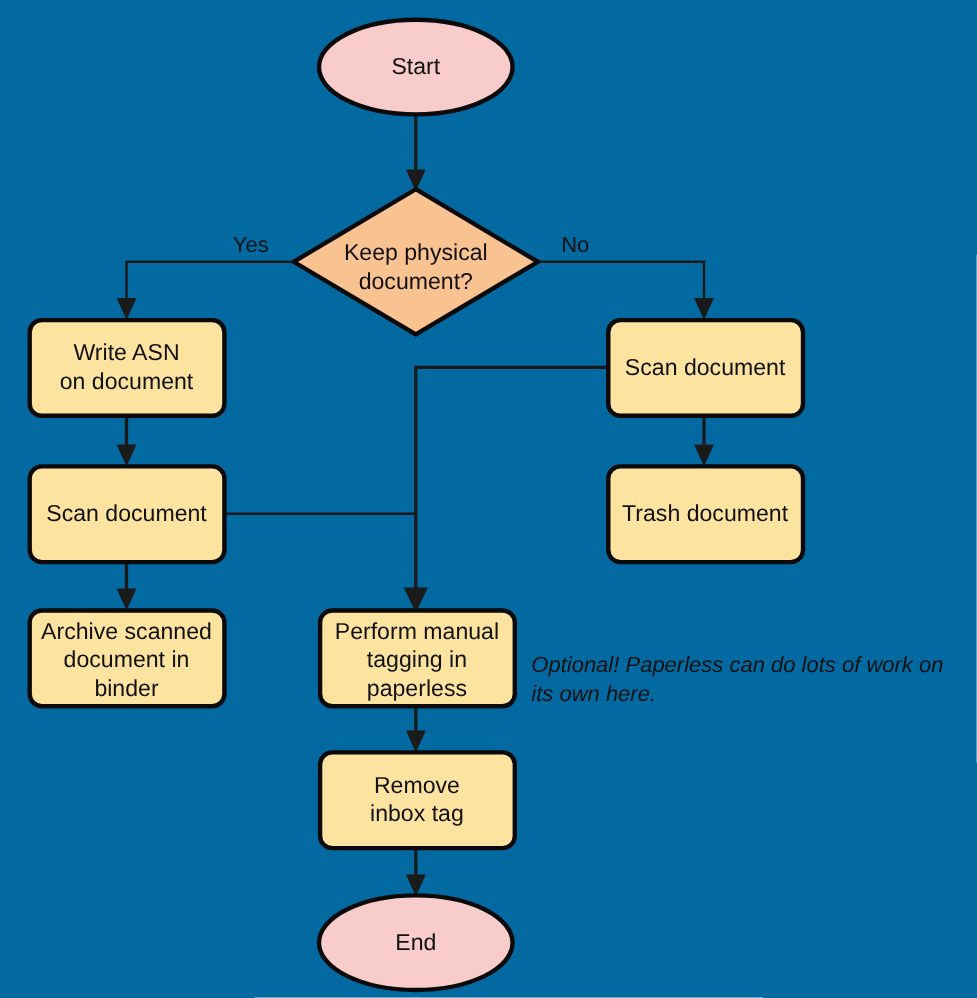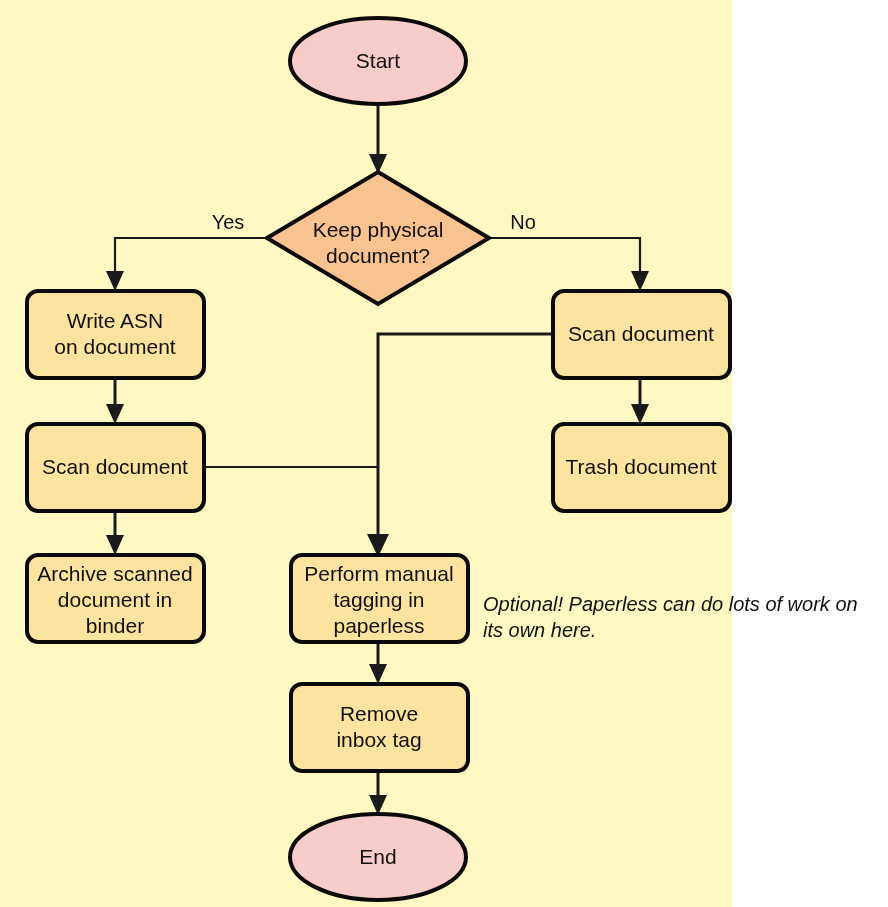--- a/index.html
+++ b/index.html
@@ -8,23 +8,23 @@
     background: #ffffff;
   }
   body {
     width: 888px;
     height: 907px;
     font-family: "Liberation Sans", sans-serif;
     overflow: hidden;
   }
   #canvas {
     position: relative;
-    width: 732px;
+    width: 888px;
     height: 907px;
-    background: #fef9c3;
+    background: #0369a1;
   }
   svg#flow {
     position: absolute;
     top: 0;
     left: 0;
     width: 888px;
     height: 907px;
   }
   .node-shape {
     stroke: #0a0a0a;

